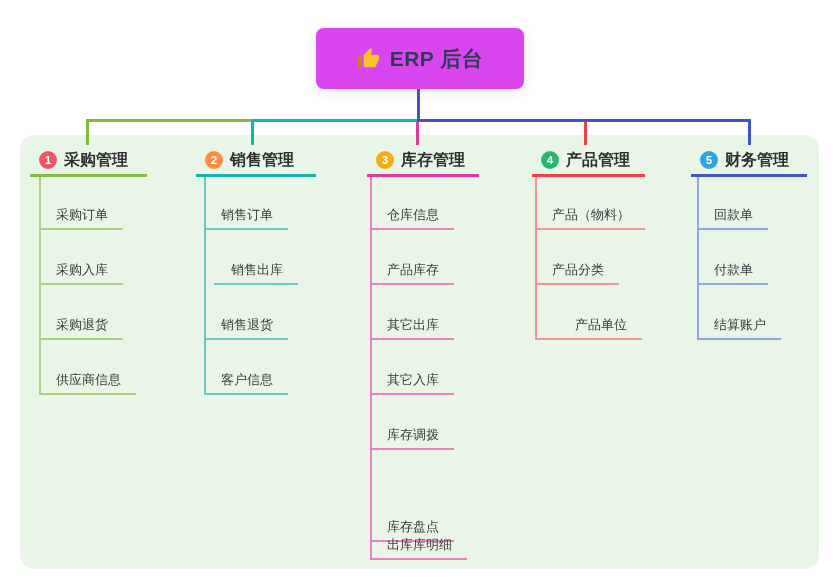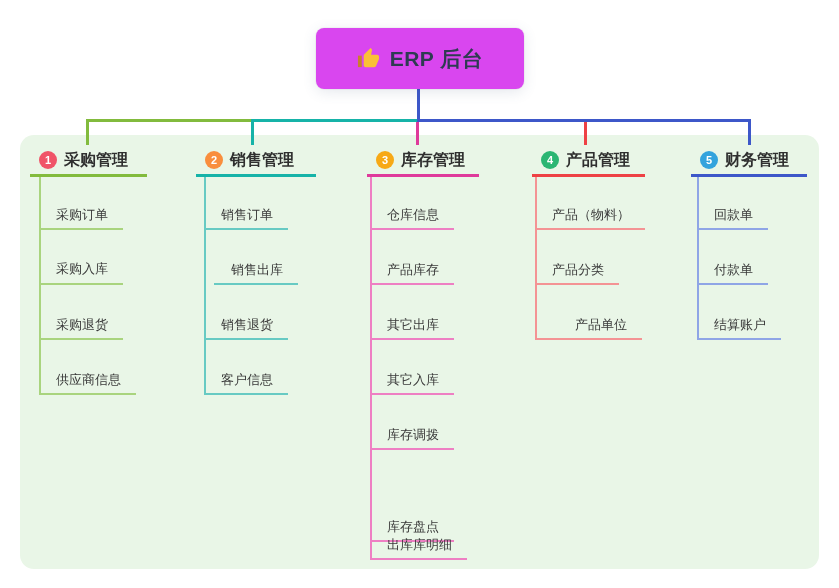--- a/index.html
+++ b/index.html
@@ -65,21 +65,21 @@
     </svg>
     <span class="root-label">ERP 后台</span>
   </div>
 
   <div class="hdr" style="left: 30px; width: 117px; border-bottom-color: rgb(130, 187, 61);">
     <span class="badge" style="background: rgb(240, 84, 104);">1</span>
     <span class="hlabel">采购管理</span>
   </div>
   <div class="vline thin" style="left: 39px; top: 177px; height: 218px; background: rgb(169, 212, 126);"></div>
   <div class="child r0" style="left: 39px; border-bottom-color: rgb(169, 212, 126);">采购订单</div>
-  <div class="child r1" style="left: 39px; border-bottom-color: rgb(169, 212, 126); font-family: Liberation Mono, monospace;">采购入库</div>
+  <div class="child r1" style="left: 39px; border-bottom-color: rgb(169, 212, 126);">采购入库</div>
   <div class="child r2" style="left: 39px; border-bottom-color: rgb(169, 212, 126);">采购退货</div>
   <div class="child r3" style="left: 39px; border-bottom-color: rgb(169, 212, 126);">供应商信息</div>
 
   <div class="hdr" style="left: 196px; width: 120px; border-bottom-color: rgb(22, 179, 168);">
     <span class="badge" style="background: rgb(249, 142, 61);">2</span>
     <span class="hlabel">销售管理</span>
   </div>
   <div class="vline thin" style="left: 204px; top: 177px; height: 218px; background: rgb(103, 202, 195);"></div>
   <div class="child r0" style="left: 204px; border-bottom-color: rgb(103, 202, 195);">销售订单</div>
   <div class="child r1" style="left: 214px; border-bottom-color: rgb(103, 202, 195); font-family: Liberation Serif, serif;">销售出库</div>

